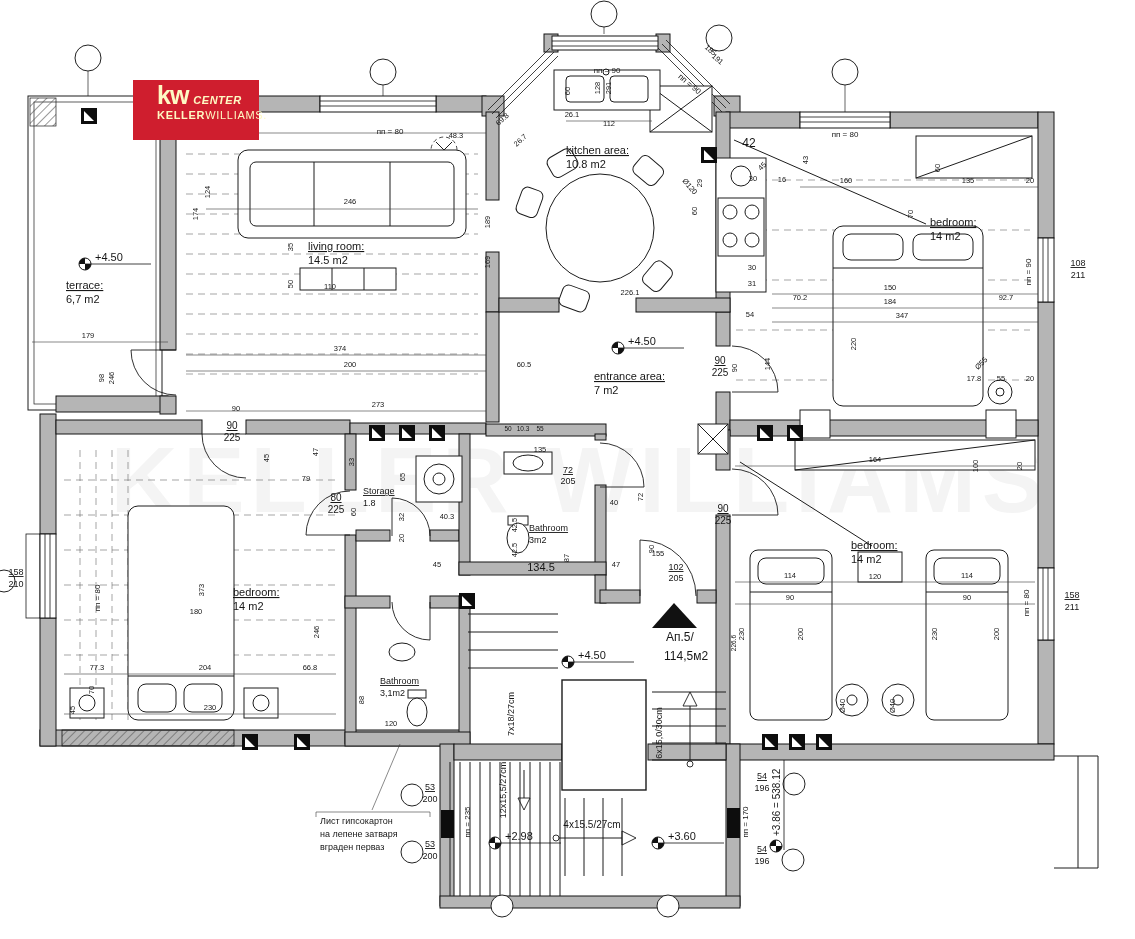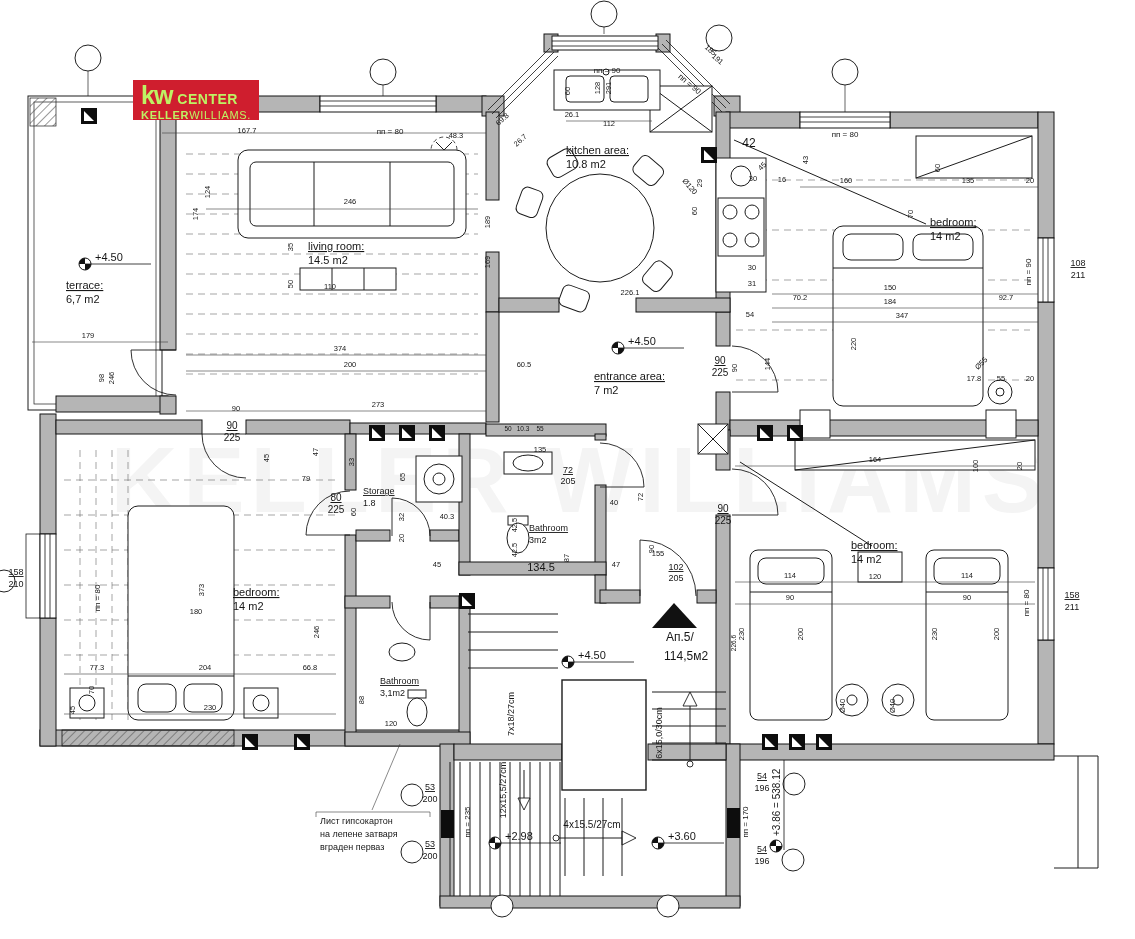--- a/index.html
+++ b/index.html
@@ -1,26 +1,26 @@
 <!DOCTYPE html>
 <html><head>
 <meta charset="utf-8">
 <style>
   html,body{margin:0;padding:0;background:#fff;}
   body{width:1135px;height:939px;position:relative;overflow:hidden;
        font-family:"Liberation Sans",sans-serif;}
   #stage{position:absolute;left:0;top:0;width:1135px;height:939px;}
   svg{position:absolute;left:0;top:0;}
   svg text{font-family:"Liberation Sans",sans-serif;fill:#161616;}
-  .logo{position:absolute;left:133px;top:80px;width:126px;height:40px;
-        background:#cf1e2e;color:#bef264;box-sizing:border-box;
-        padding:3px 8px 2px 8px;z-index:5;}
+  .logo{position:absolute;left:133px;top:80px;width:126px;height:60px;
+        background:#cf1e2e;color:#fef9c3;box-sizing:border-box;
+        padding:3px 8px 2px 24px;z-index:5;}
   .logo .row1{display:flex;align-items:baseline;gap:5px;line-height:1;}
   .logo .kw{font-size:25px;font-weight:bold;letter-spacing:-1px;}
-  .logo .center{font-size:14px;font-weight:bold;letter-spacing:.5px;}
+  .logo .center{font-size:11px;font-weight:bold;letter-spacing:.5px;font-style:italic;}
   .logo .row2{font-size:11px;letter-spacing:.7px;margin-top:1px;white-space:nowrap;}
   .logo .keller{font-weight:bold;}
   .wall{fill:#b5b5b5;stroke:#141414;stroke-width:1;}
   .thin{stroke:#1c1c1c;stroke-width:1;fill:none;}
   .furn{stroke:#1c1c1c;stroke-width:1;fill:#fff;}
   .dim{stroke:#3a3a3a;stroke-width:.6;fill:none;}
   .dash{stroke:#6a6a6a;stroke-width:.6;fill:none;stroke-dasharray:7 5;}
   .win{fill:#fff;stroke:#141414;stroke-width:1;}
   .wline{stroke:#141414;stroke-width:.8;fill:none;}
 </style>

